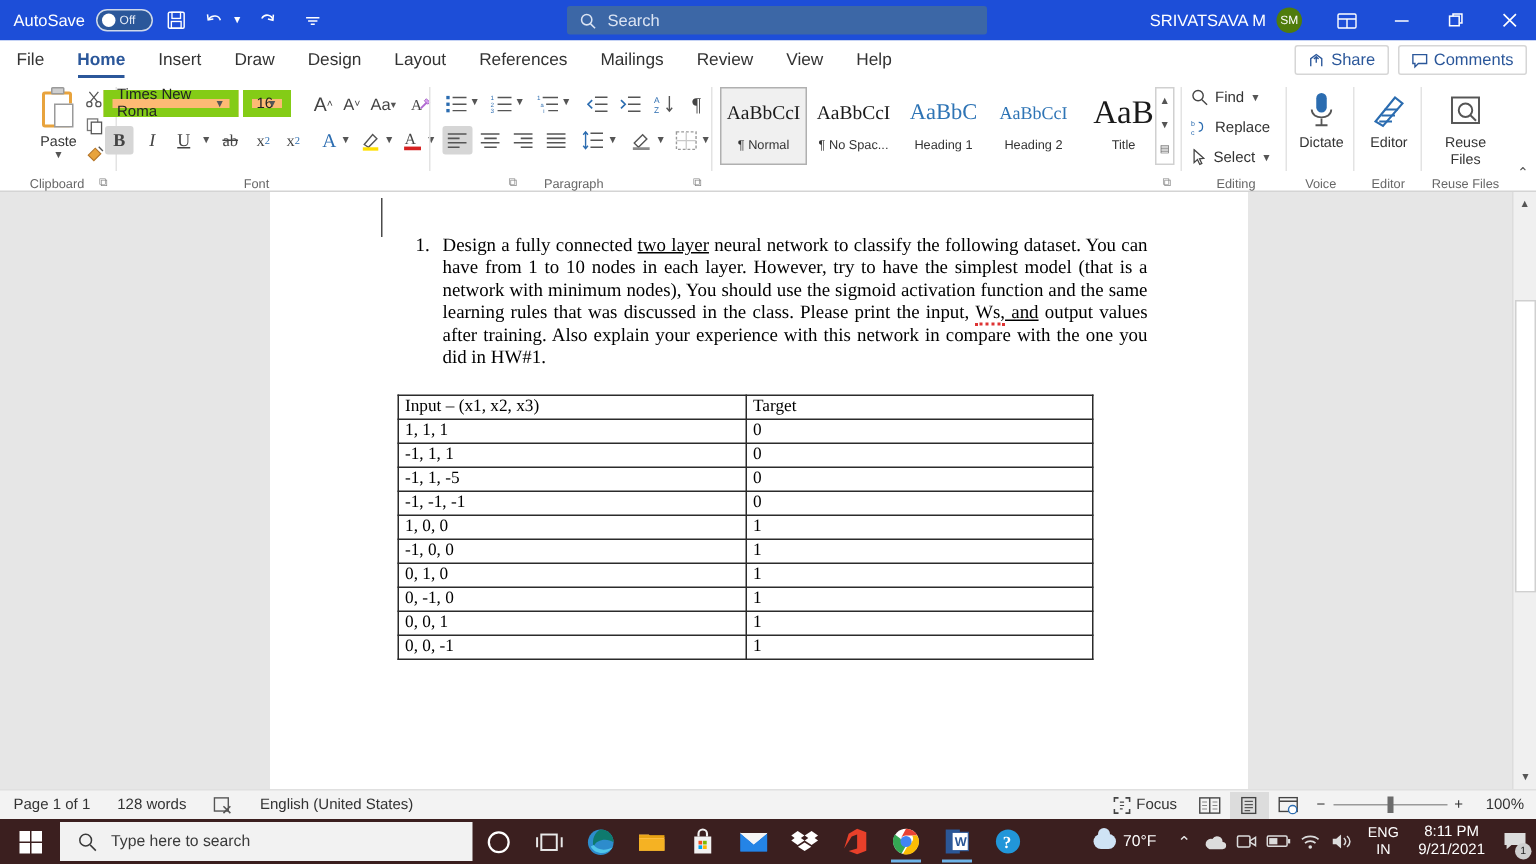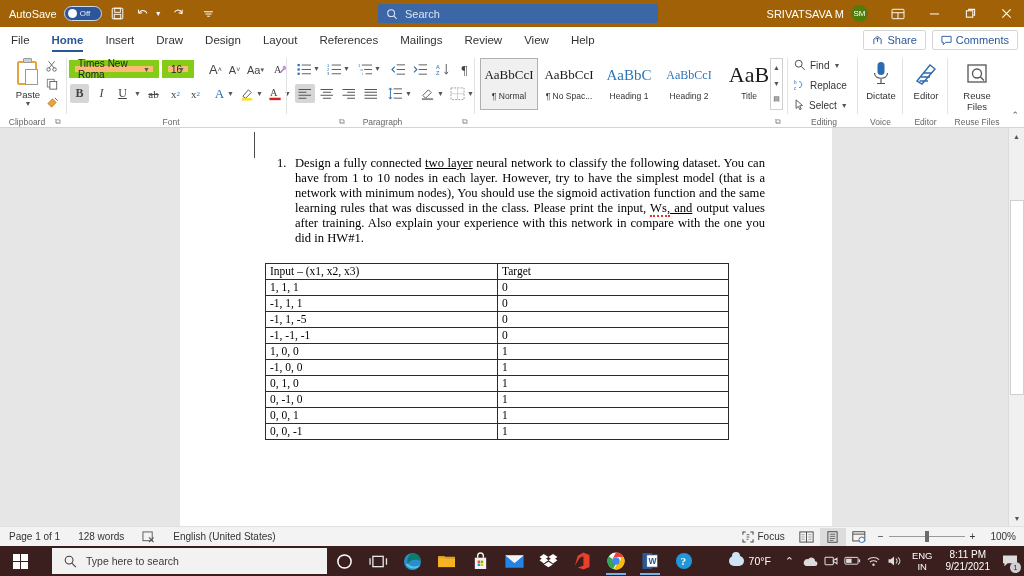--- a/index.html
+++ b/index.html
@@ -7,21 +7,21 @@
     width: 1024px; height: 576px;
     overflow: hidden;
     font-family: "Liberation Sans", sans-serif;
     background: #fff;
   }
   #app { position: relative; width: 1024px; height: 576px; }
 
   
   .titlebar {
     position: absolute; top: 0; left: 0; width: 1024px; height: 27px;
-    background: #a16207; display: flex; align-items: center;
+    background: #1d4ed8; display: flex; align-items: center;
     color: #fff; font-size: 11px;
   }
   .tb-left { display: flex; align-items: center; gap: 7px; padding-left: 9px; }
   .autosave-label { font-size: 11px; color: #fff; }
   .toggle {
     width: 38px; height: 15px; border-radius: 8px; border: 1px solid #cfd9ea;
     background: #2b579a; display: flex; align-items: center; gap: 3px;
     padding: 0 3px; font-size: 8px; color: #e6ecf7;
   }
   .toggle .knob { width: 9px; height: 9px; border-radius: 50%; background: #fff; }
@@ -229,21 +229,21 @@
     background: #3b1f1f; display: flex; align-items: center;
   }
   .start { width: 40px; height: 30px; display: flex; align-items: center;
            justify-content: center; }
   .winlogo { width: 15px; height: 15px; display: grid;
              grid-template-columns: 7px 7px; grid-template-rows: 7px 7px; gap: 1px; }
   .winlogo i { background: #fff; display: block; }
   .tb-searchbox {
     width: 275px; height: 26px; background: #f2f2f2; display: flex;
     align-items: center; gap: 9px; padding-left: 12px; font-size: 10.5px;
-    color: #3a3a3a; margin-left: 12px;
+    color: #3a3a3a; margin-left: 0;
   }
   .tbicon {
     width: 34px; height: 30px; display: flex; align-items: center;
     justify-content: center; position: relative;
   }
   .tbicon .glyph { width: 19px; height: 19px; display: flex; align-items: center;
                    justify-content: center; }
   .tbicon.running::after {
     content: ""; position: absolute; bottom: 1px; left: 7px; right: 7px;
     height: 2px; background: #6fb4e8;
@@ -369,21 +369,21 @@
         <svg width="11" height="11" viewBox="0 0 12 12">
             <path d="M1 1.5 H11 V8 H5 L2.5 10.5 V8 H1 Z" fill="none" stroke="#2b579a" stroke-width="1"></path>
           </svg>
         <span>Comments</span>
       </button>
     </div>
   </div>
 
   <div class="ribbon">
 
-    <div class="rgroup" style="left:1px;width:66px">
+    <div class="rgroup" style="left:12px;width:66px">
       <div class="paste-btn">
         <div class="clip-icon">
           <span class="clip-body"></span>
             <span class="clip-tab"></span>
             <span class="clip-page"></span>
         </div>
         <div>Paste</div>
         <div class="caret">▼</div>
       </div>
       <span class="mini-ico" style="left:42px;top:4px">

